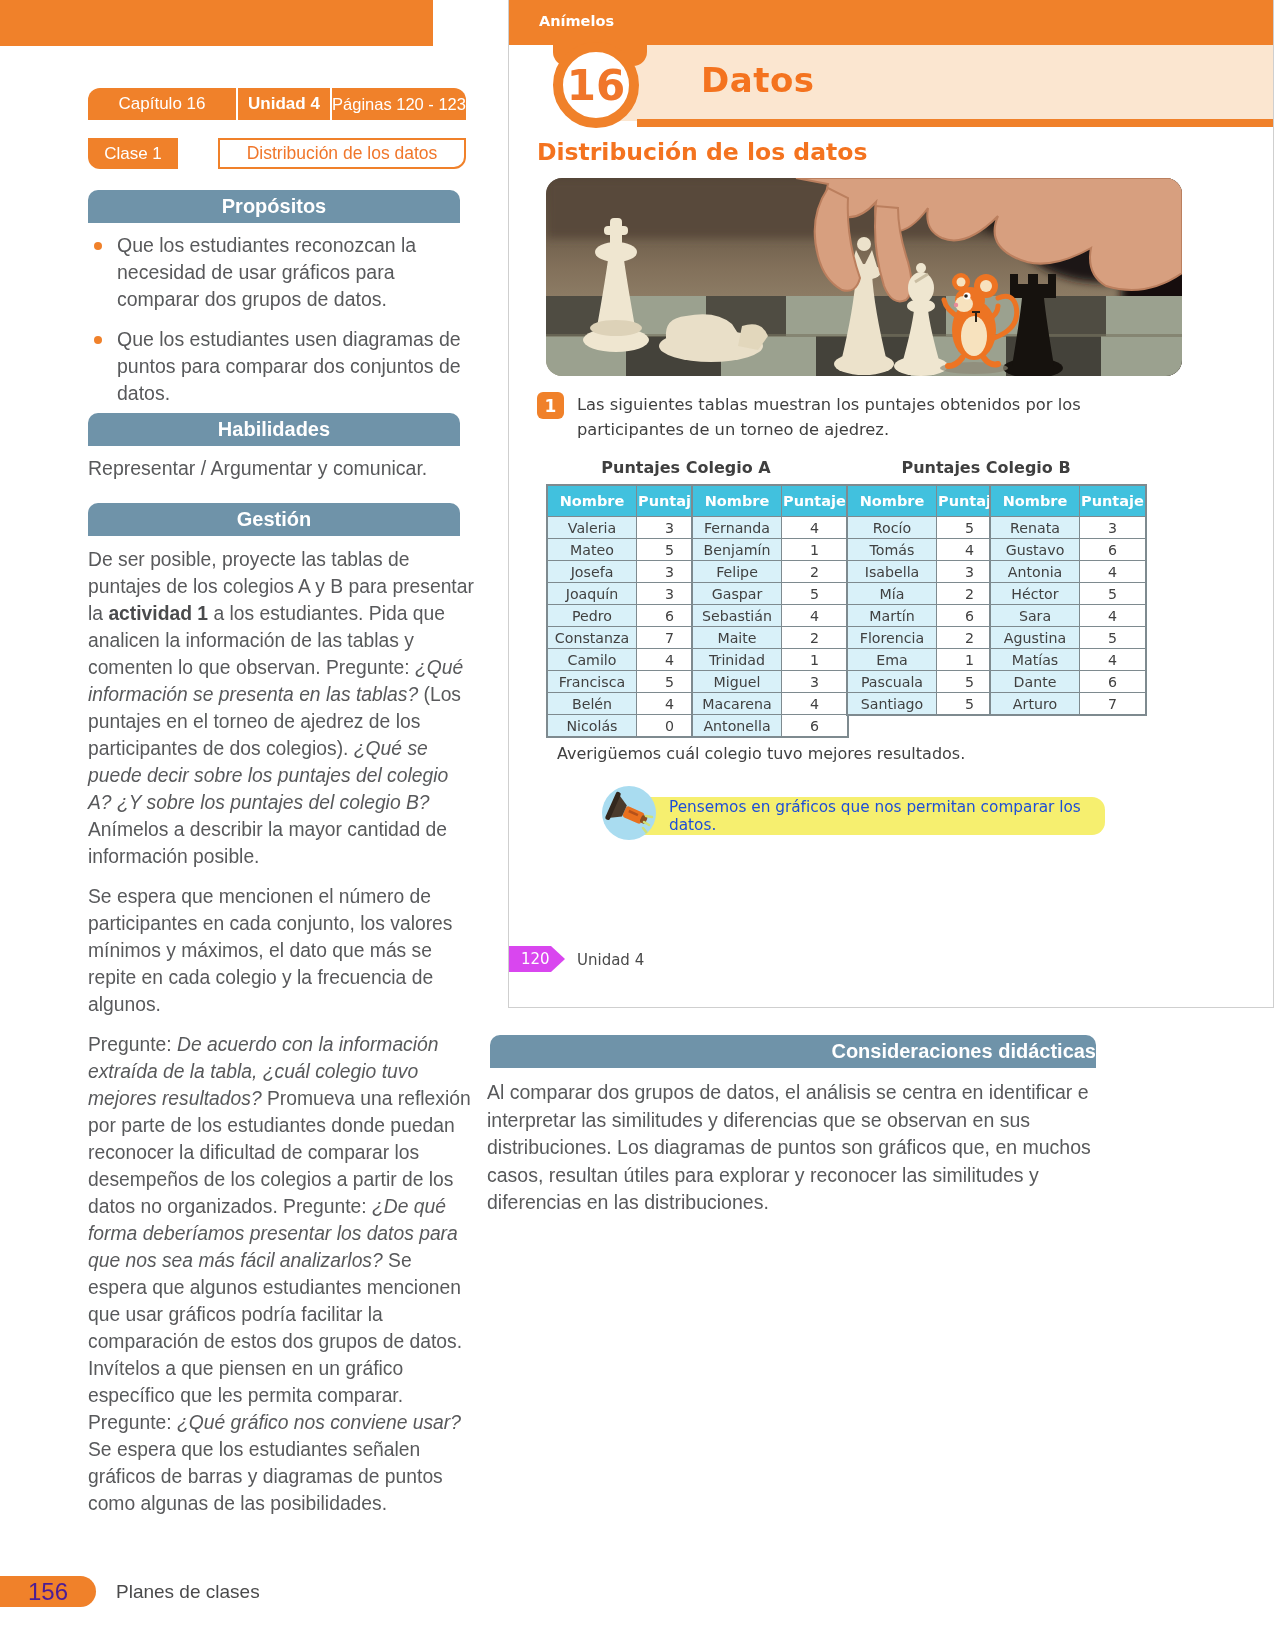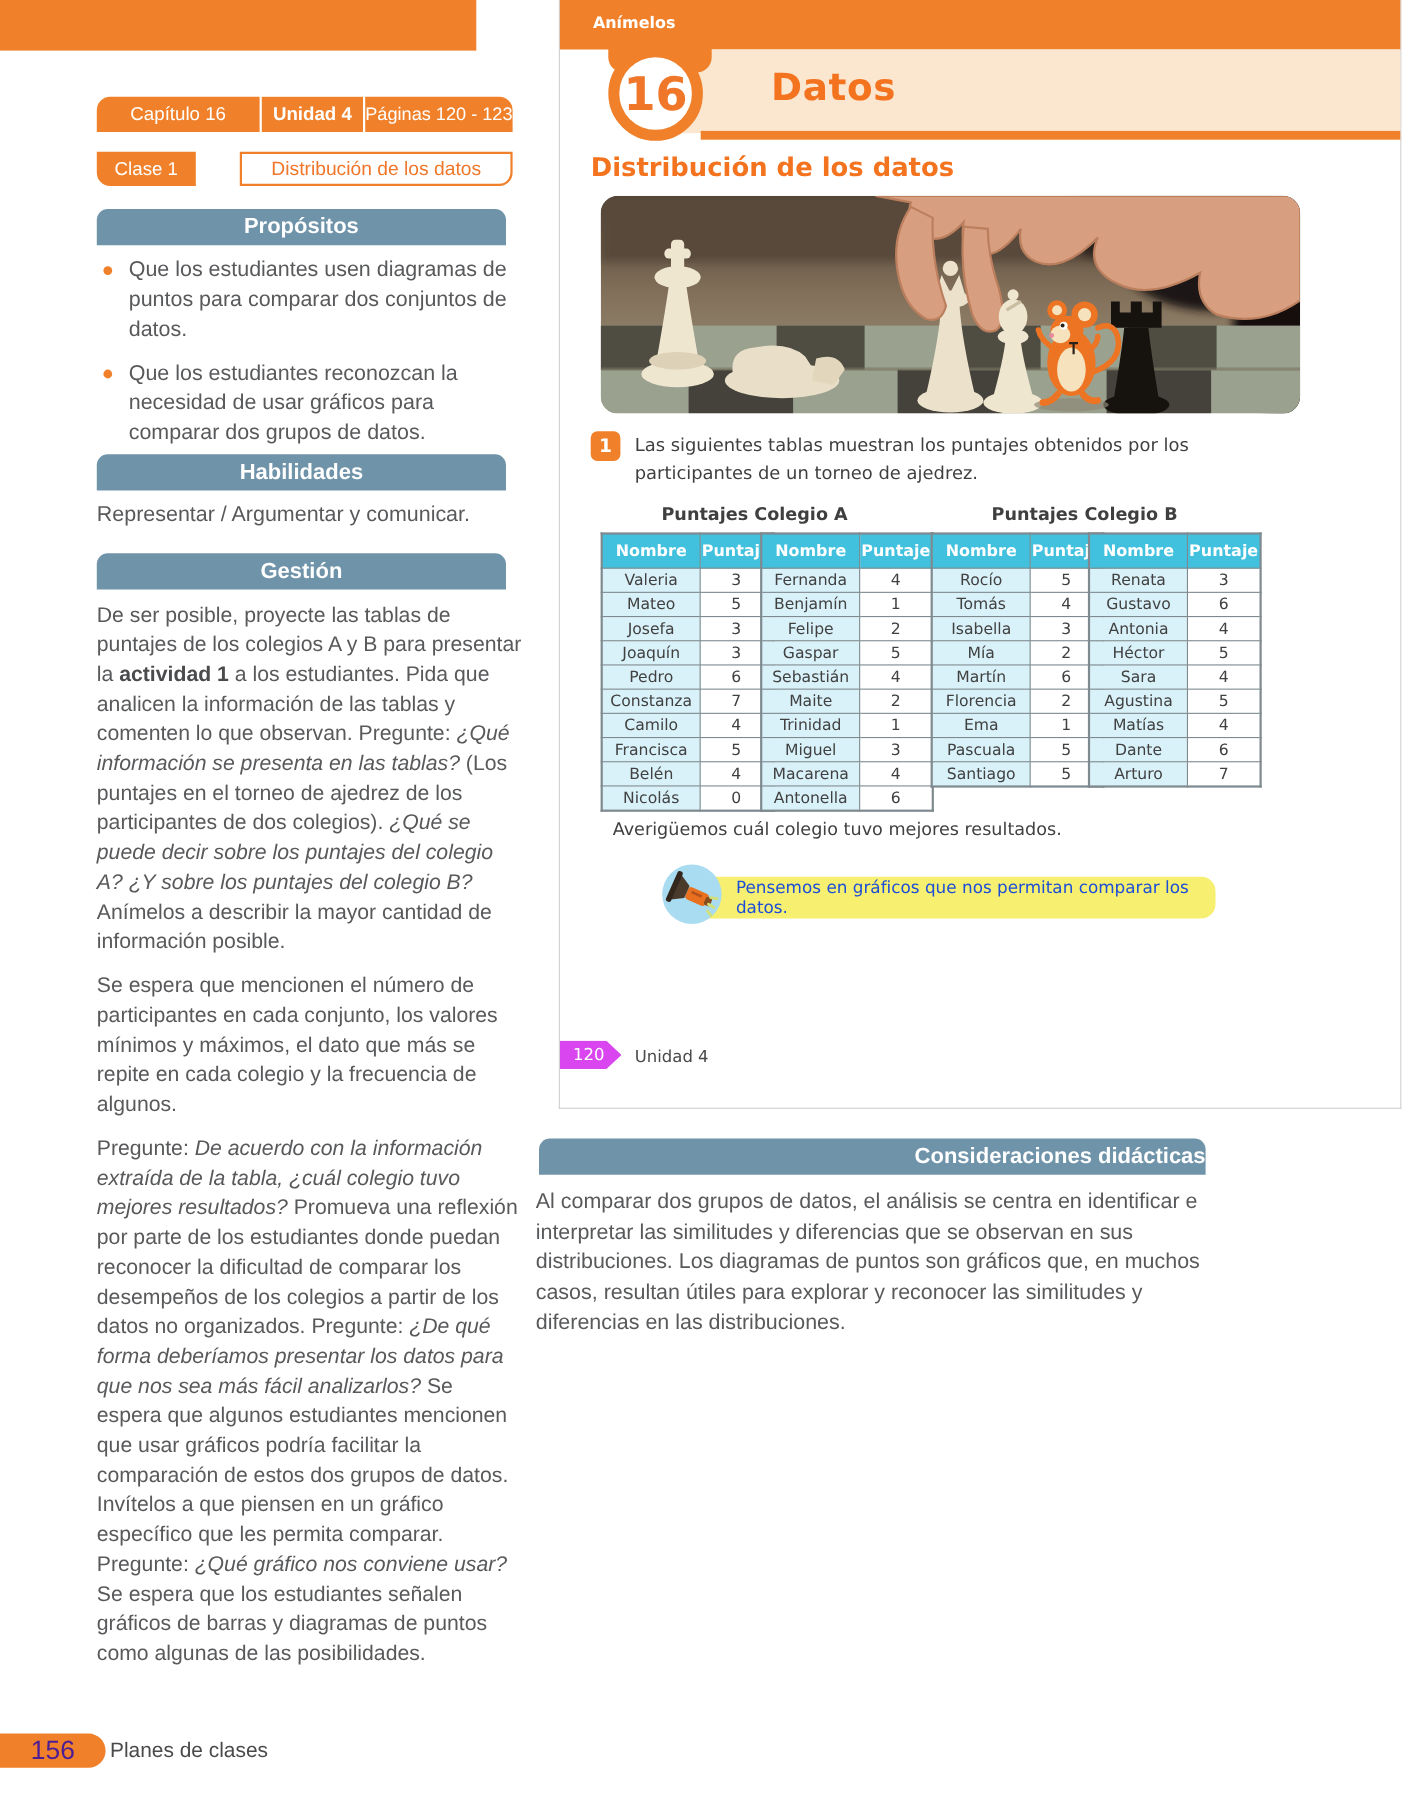--- a/index.html
+++ b/index.html
@@ -67,21 +67,21 @@
   .callout-box{position:absolute;left:122px;top:797px;width:436px;height:38px;background:#F6EF6F;border-radius:13px;
     display:flex;align-items:center;padding-left:38px;font-size:15.3px;color:#1d4ed8;}
   .callout-circle{position:absolute;left:93px;top:786px;width:54px;height:54px;border-radius:50%;background:#A9DCF0;overflow:hidden;}
   .sp-page-tag{position:absolute;left:0;top:946px;width:56px;height:26px;background:#d946ef;color:#fff;font-size:15px;
     line-height:26px;text-align:left;padding-left:12px;box-sizing:border-box;
     clip-path:polygon(0 0,42px 0,56px 13px,42px 26px,0 26px);}
   .sp-unit-label{position:absolute;left:68px;top:951px;font-size:15px;color:#4A4A4A;}
   
   .page-pill{position:absolute;left:0;top:1576px;width:96px;height:31px;background:#F0812A;border-radius:0 16px 16px 0;
     color:#4c1d95;font-size:24px;display:flex;align-items:center;justify-content:center;text-align:center;}
-  .footer-label{position:absolute;left:100px;top:1581px;font-size:19px;color:#4A4A4B;}
+  .footer-label{position:absolute;left:116px;top:1581px;font-size:19px;color:#4A4A4B;}
 </style>
 </head>
 <body>
 
 <div class="band-left"></div>
 
 <div class="lesson-header">
   <div class="lh-row">
     <div class="lh-cell lh-chapter">Capítulo 16</div>
     <div class="lh-cell lh-unit">Unidad 4</div>
@@ -90,25 +90,25 @@
   <div class="lh-row lh-row2">
     <div class="lh-cell lh-clase">Clase 1</div>
     <div class="lh-topic">Distribución de los datos</div>
   </div>
 </div>
 
 <div class="bar bar-propositos">Propósitos</div>
 <ul class="bullets">
   <li>
       <span class="dot"></span>
-      <span>Que los estudiantes usen diagramas de puntos para comparar dos conjuntos de datos.</span>
+      <span>Que los estudiantes reconozcan la necesidad de usar gráficos para comparar dos grupos de datos.</span>
     </li>
   <li>
       <span class="dot"></span>
-      <span>Que los estudiantes reconozcan la necesidad de usar gráficos para comparar dos grupos de datos.</span>
+      <span>Que los estudiantes usen diagramas de puntos para comparar dos conjuntos de datos.</span>
     </li>
 </ul>
 
 <div class="bar bar-habilidades">Habilidades</div>
 <div class="hab-text">Representar / Argumentar y comunicar.</div>
 
 <div class="bar bar-gestion">Gestión</div>
 <div class="gestion-text">
   <p><span>De ser posible, proyecte las tablas de puntajes de los colegios A y B para presentar la </span><span class="seg-b">actividad 1</span><span> a los estudiantes. Pida que analicen la información de las tablas y comenten lo que observan. Pregunte: </span><span class="seg-i">¿Qué información se presenta en las tablas?</span><span> (Los puntajes en el torneo de ajedrez de los participantes de dos colegios). </span><span class="seg-i">¿Qué se puede decir sobre los puntajes del colegio A? ¿Y sobre los puntajes del colegio B?</span><span> Anímelos a describir la mayor cantidad de información posible.</span></p>
   <p>Se espera que mencionen el número de participantes en cada conjunto, los valores mínimos y máximos, el dato que más se repite en cada colegio y la frecuencia de algunos.</p>

